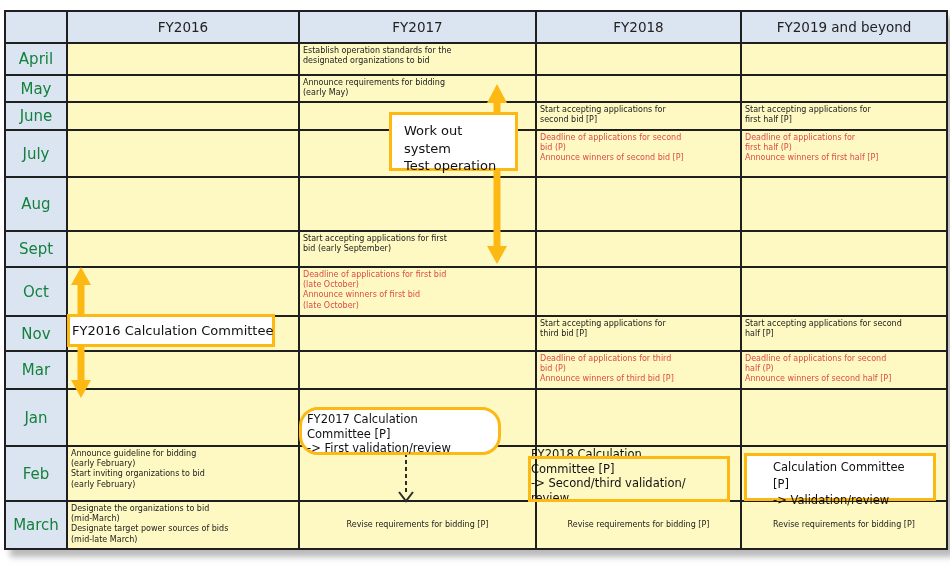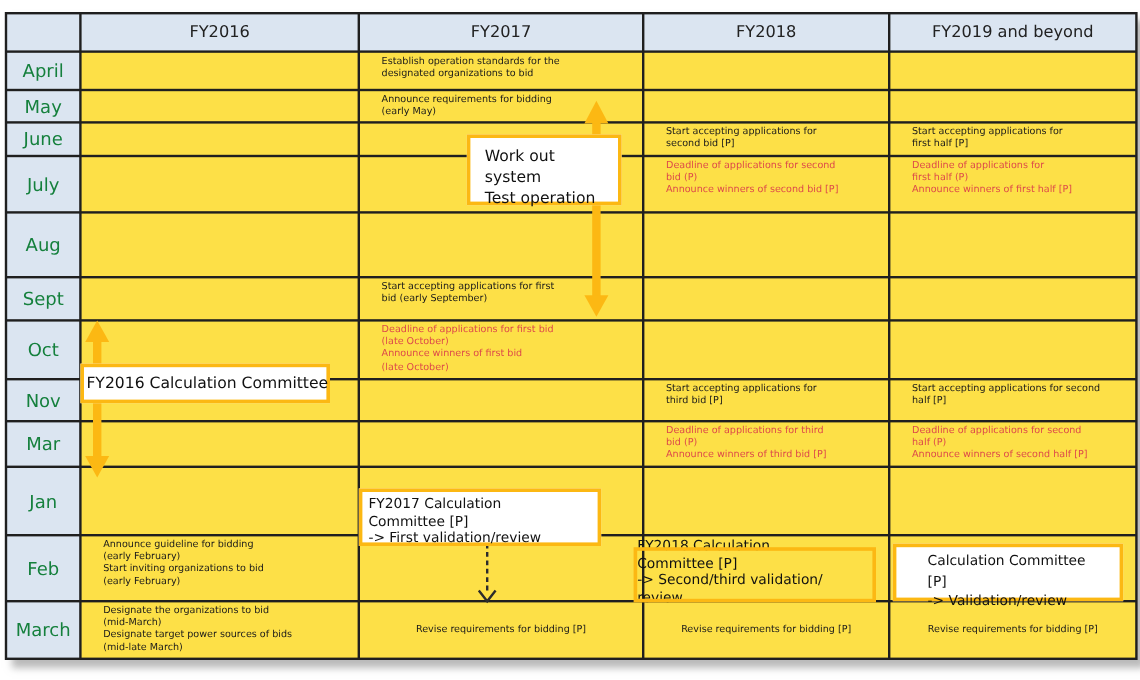--- a/index.html
+++ b/index.html
@@ -21,36 +21,36 @@
     display:grid;gap:2px;
     grid-template-columns:60px 230px 235px 203px 204px;
     grid-template-rows:30px 30px 25px 26px 45px 52px 34px 47px 33px 36px 55px 53px 46px;
     box-shadow:6px 7px 6px rgba(130,130,130,.55);
     z-index:1;
   }
   .hc{background:var(--header-bg);display:flex;align-items:center;justify-content:center;
       font-size:13.5px;color:#222;}
   .mc{background:var(--header-bg);display:flex;align-items:center;justify-content:center;
       font-size:15px;color:#15803d;}
-  .c{background:#fde047;font-size:8px;line-height:1.28;padding:2px 18px;
+  .c{background:#fef9c3;font-size:8px;line-height:1.28;padding:2px 3px;
      white-space:pre-line;overflow:hidden;}
   .red{color:var(--red);}
   .center{display:flex;align-items:center;justify-content:center;text-align:left;}
   
   #arrows{position:absolute;left:0;top:0;width:950px;height:567px;z-index:5;pointer-events:none;}
   .callout{
     position:absolute;box-sizing:border-box;border:3px solid var(--accent);
     background:#ffffff;z-index:7;white-space:pre-line;color:#111;
   }
   #box-workout{left:389px;top:112px;width:129px;height:59px;
     font-size:13px;line-height:1.35;padding:7px 16px 0 12px;}
-  #box-fy2016{left:67px;top:303px;width:208px;height:33px;
+  #box-fy2016{left:67px;top:314px;width:208px;height:33px;
     font-size:13px;display:flex;align-items:center;padding-left:2px;white-space:nowrap;}
   #box-fy2017{left:299px;top:407px;width:202px;height:48px;
-    font-size:11.5px;line-height:1.28;padding:2px 5px;}
+    font-size:11.5px;line-height:1.28;padding:2px 5px;border-radius:19px;}
   #text-fy2018{position:absolute;left:531px;top:447px;width:210px;z-index:6;
     font-size:11.5px;line-height:1.28;white-space:pre-line;color:#111;}
   #box-fy2018-outline{left:528px;top:456px;width:202px;height:46px;background:transparent;}
   #box-fy2019{left:744px;top:453px;width:192px;height:48px;
     font-size:11.5px;line-height:1.45;padding:3px 26px;}
 </style>
 </head>
 <body>
 
 <div id="stage">

